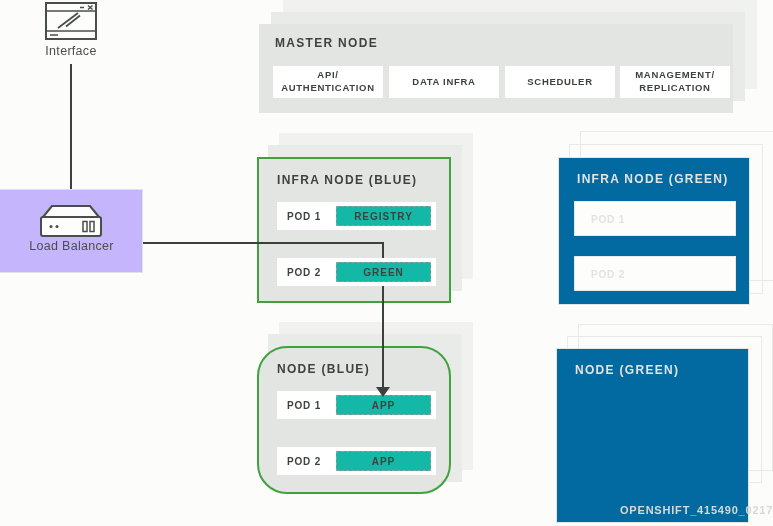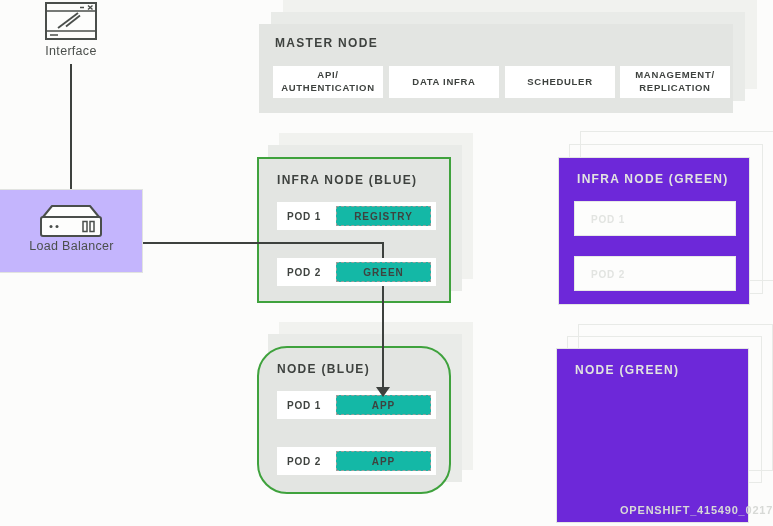--- a/index.html
+++ b/index.html
@@ -10,21 +10,21 @@
     color:#3e423f;
   }
   
   .stack{position:absolute;}
   .stack.gray1{background:#e9ebe8;}
   .stack.gray2{background:#f1f2ef;}
   .stack.ghost{background:transparent;border:1px solid #e8eae7;}
   
   .node{position:absolute;background:#e3e5e2;}
   .node.green-border{border:2px solid #3fa23d;}
-  .node.ghost-box{background:#6d28d9;border:1px solid #e4e6e3;}
+  .node.ghost-box{background:#0369a1;border:1px solid #e4e6e3;}
   .node-title{
     position:absolute;left:18px;top:14px;
     font-size:12px;font-weight:bold;letter-spacing:1.3px;color:#3e423f;
     white-space:nowrap;
   }
   .ghost-text{color:#e2e4e1 !important;}
   
   .comp{
     position:absolute;top:42px;height:32px;width:110px;background:#ffffff;
     display:flex;align-items:center;justify-content:center;text-align:center;

